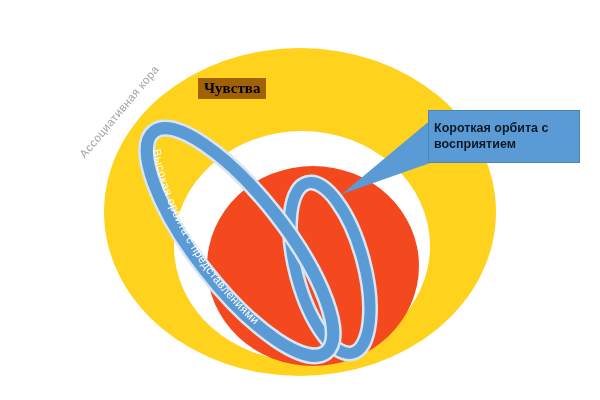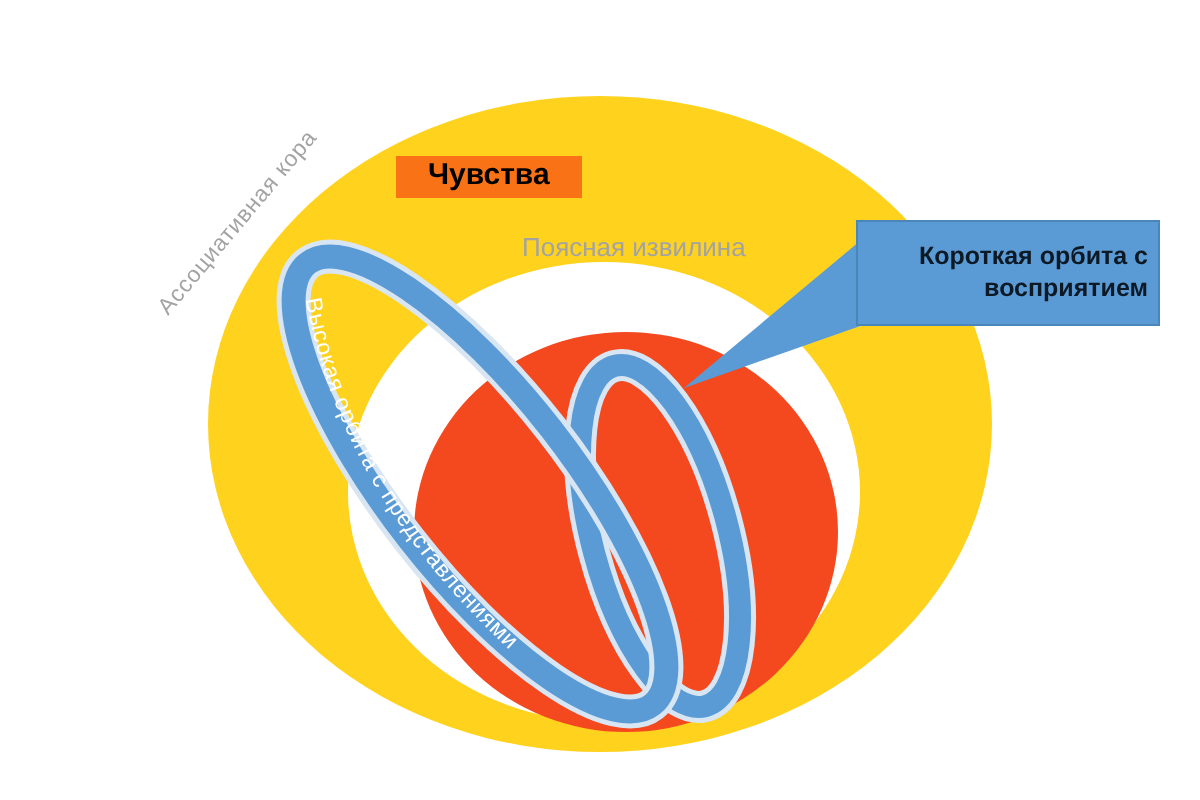--- a/index.html
+++ b/index.html
@@ -17,41 +17,42 @@
     width: 600px; height: 400px;
   }
   .stage > svg { position: absolute; left: 0; top: 0; }
   .label {
     position: absolute;
     white-space: nowrap;
     line-height: 1.1;
   }
   .muted { color: #a3a3a3; }
   .hl {
-    background: #f97316;
+    background: #a16207;
     color: #000000;
     font-weight: bold;
-    padding: 2px 16px;
+    padding: 2px 6px;
+    font-family: Liberation Serif, serif;
   }
   .assoc {
     font-size: 11.5px;
     letter-spacing: 0.4px;
     transform: rotate(-50deg);
     transform-origin: 0 50%;
   }
   .callout {
     position: absolute;
     left: 428px; top: 110px;
     width: 140px;
     background: #5b9bd5;
     border: 1px solid #4a86ba;
     color: #0d1a26;
     font-weight: bold;
     font-size: 12.5px;
-    text-align: right;
+    text-align: left;
     padding: 9px 5px;
     line-height: 1.3;
     white-space: normal;
   }
 </style>
 </head>
 <body>
 
 <div class="stage">
 
@@ -78,18 +79,17 @@
     </defs>
     <text font-size="11.5" fill="#ffffff" letter-spacing="0.4">
       <textPath href="#highOrbitTextPath" startOffset="2%">Высокая орбита с представлениями</textPath>
     </text>
   </svg>
 
   <div class="label muted assoc" style="left:82px; top:150px;">Ассоциативная кора</div>
 
   <div class="label hl" style="left:198px; top:78px; font-size:15px;">Чувства</div>
 
-  <div class="label muted" style="left:261px; top:117px; font-size:13px;">Поясная извилина</div>
 
 
   <div class="callout">Короткая орбита с восприятием</div>
 
 </div>
 
 </body></html>

